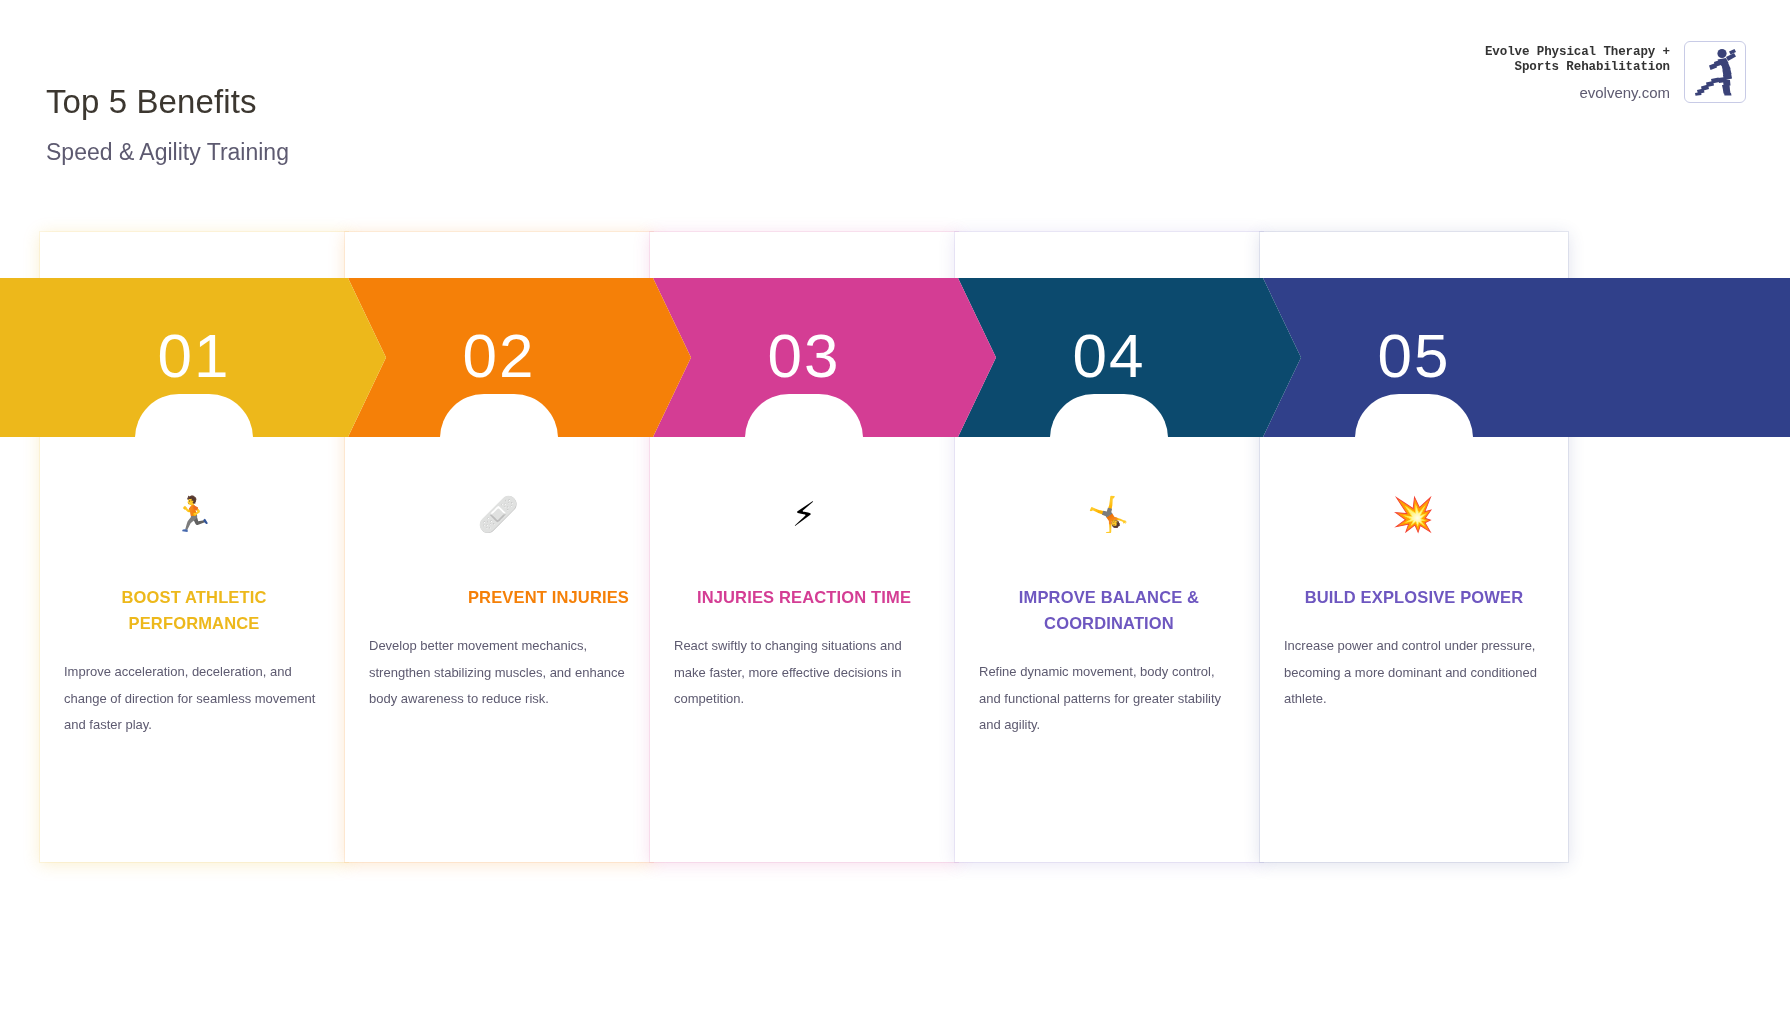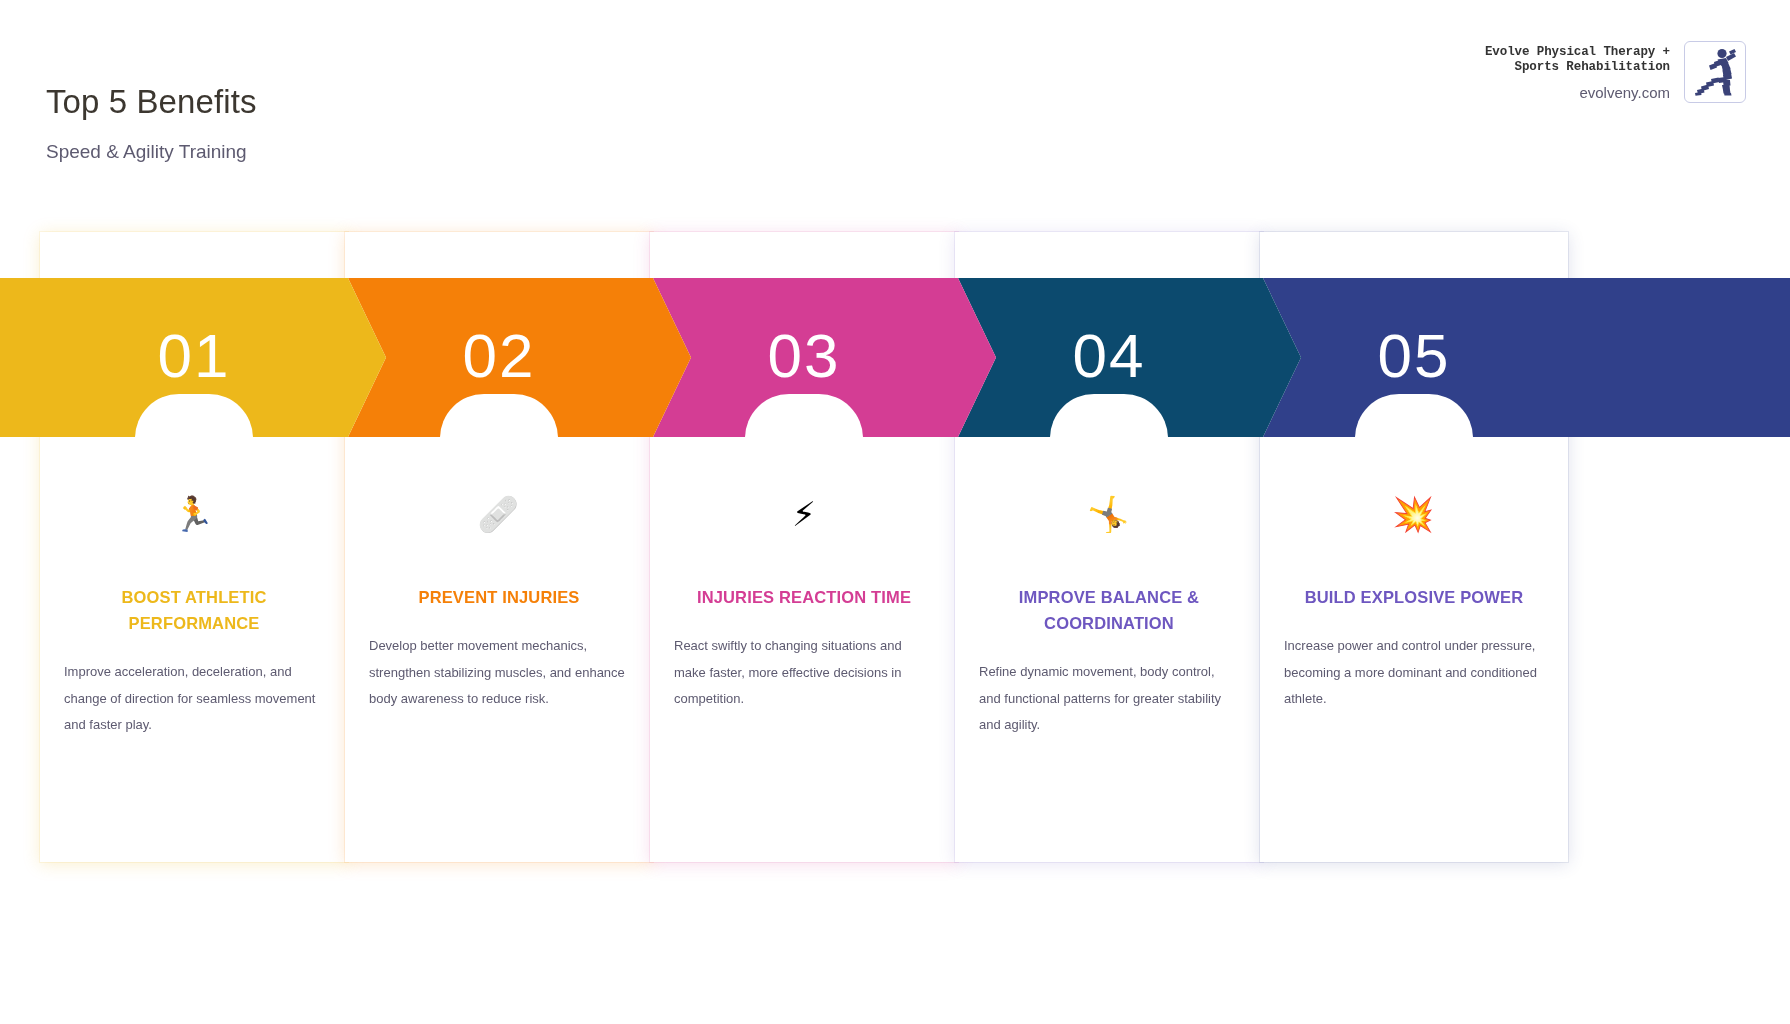--- a/index.html
+++ b/index.html
@@ -12,21 +12,21 @@
   .page { position: relative; width: 1790px; height: 1024px; background: #fff; }
 
   
   .header { position: absolute; top: 0; left: 0; width: 1790px; height: 230px; }
   .title-block { position: absolute; left: 46px; top: 82px; }
   .page-title {
     font-size: 33px; font-weight: 400; color: #3c3730; letter-spacing: .1px;
     line-height: 40px;
   }
   .page-subtitle {
-    font-size: 19px; font-weight: 400; color: #5d5a70; margin-top: 17px;
+    font-size: 23px; font-weight: 400; color: #5d5a70; margin-top: 17px;
     line-height: 26px;
   }
 
   .brand { position: absolute; right: 44px; top: 41px; display: flex; align-items: flex-start; }
   .brand-text { text-align: right; padding-top: 4px; padding-right: 14px; }
   .brand-name {
     font-size: 12.5px; font-weight: 700; color: #333; line-height: 15px;
     letter-spacing: -0.1px; max-width: 215px; font-family: Liberation Mono, monospace;
   }
   .brand-url { font-size: 15px; color: #5d5a70; margin-top: 9px; line-height: 18px; }
@@ -124,21 +124,21 @@
             <div class="card-emoji">🏃</div>
             <div class="card-heading" style="color: rgb(237, 184, 27);">BOOST ATHLETIC PERFORMANCE</div>
             <div class="card-text" style="color: rgb(93, 90, 112);">Improve acceleration, deceleration, and change of direction for seamless movement and faster play.</div>
           </div>
         </div>
       </div>
       <div class="card" style="left: 345px; box-shadow: rgba(245, 128, 8, 0.1) 0px 0px 0px 1px, rgba(245, 128, 8, 0.2) 0px 2px 16px;">
         <div class="card-inner">
           <div class="card-body">
             <div class="card-emoji">🩹</div>
-            <div class="card-heading" style="color: rgb(245, 128, 8);">PREVENT INJURIES</div>
+            <div class="card-heading" style="color: rgb(245, 128, 8); text-align: right;">PREVENT INJURIES</div>
             <div class="card-text" style="color: rgb(93, 90, 112);">Develop better movement mechanics, strengthen stabilizing muscles, and enhance body awareness to reduce risk.</div>
           </div>
         </div>
       </div>
       <div class="card" style="left: 650px; box-shadow: rgba(212, 61, 148, 0.1) 0px 0px 0px 1px, rgba(212, 61, 148, 0.18) 0px 2px 16px;">
         <div class="card-inner">
           <div class="card-body">
             <div class="card-emoji">⚡</div>
             <div class="card-heading" style="color: rgb(212, 61, 148);">INJURIES REACTION TIME</div>
             <div class="card-text" style="color: rgb(93, 90, 112);">React swiftly to changing situations and make faster, more effective decisions in competition.</div>

